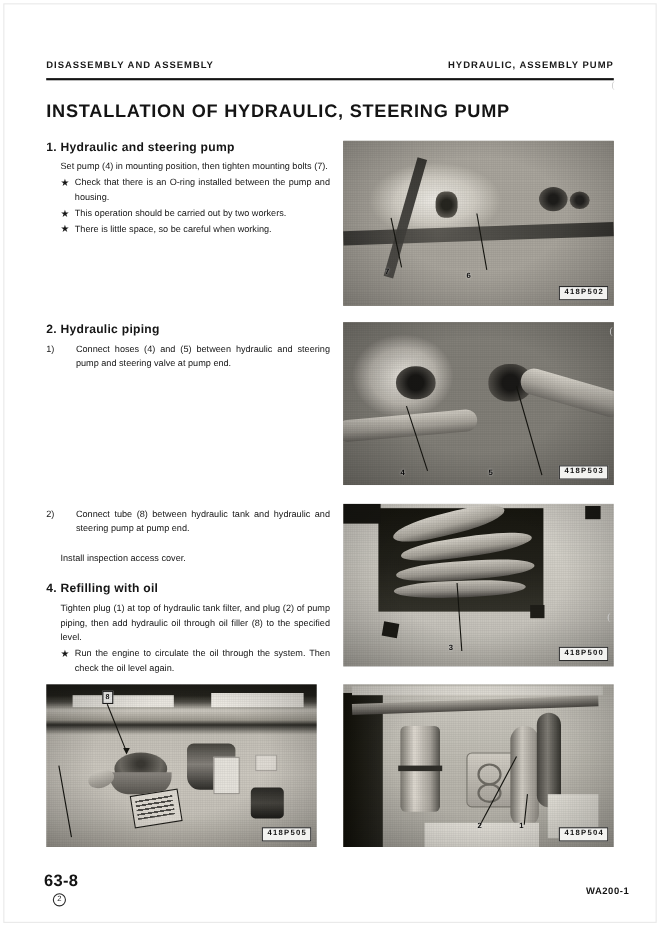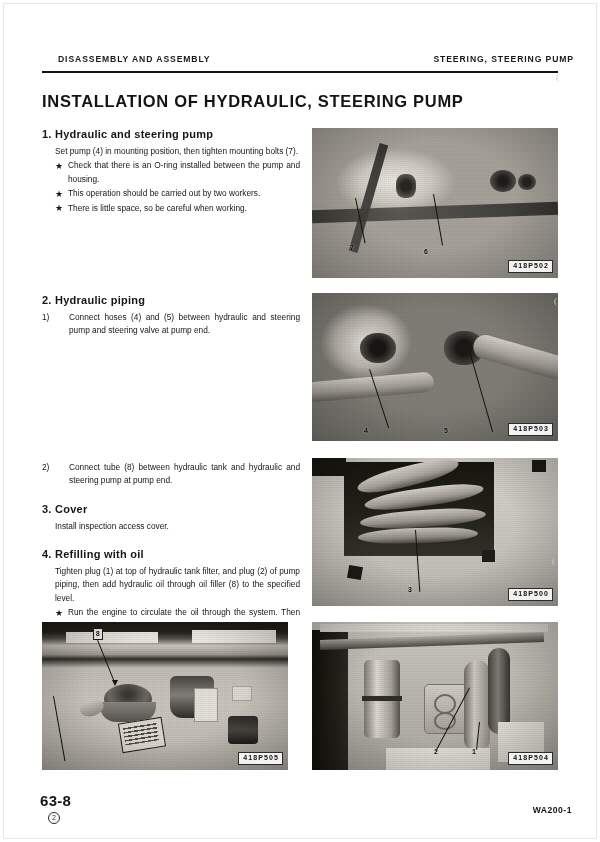--- a/index.html
+++ b/index.html
@@ -27,21 +27,20 @@
   }
 
   
   .hdr {
     position: absolute;
     left: 42px; top: 54px;
     width: 516px;
     display: flex;
     justify-content: space-between;
     align-items: flex-end;
-    margin-left: 16px;
   }
   .hdr-left, .hdr-right {
     font-size: 8.6px;
     font-weight: bold;
     letter-spacing: 0.9px;
     color: #1a1a1a;
     white-space: nowrap;
   }
   .hdr-rule {
     position: absolute;
@@ -230,21 +229,21 @@
     user-select: none;
   }
 </style>
 </head>
 <body>
 
 <div class="page-frame"></div>
 
 <div class="hdr">
   <div class="hdr-left">DISASSEMBLY AND ASSEMBLY</div>
-  <div class="hdr-right">STEERING, STEERING PUMP</div>
+  <div class="hdr-right">HYDRAULIC, ASSEMBLY PUMP</div>
 </div>
 <div class="hdr-rule"></div>
 
 <div class="title">INSTALLATION OF HYDRAULIC, STEERING PUMP</div>
 
 <div class="txtcol blk-1">
   <div class="step-head">1. Hydraulic and steering pump</div>
   <div class="step-body">Set pump (4) in mounting position, then tighten mounting bolts (7).</div>
   <div class="note">
     <span class="star">★</span>
@@ -269,21 +268,20 @@
 </div>
 
 <div class="txtcol blk-3">
   <div class="sub-item">
     <span class="num">2)</span>
     <span class="sub-txt">Connect tube (8) between hydraulic tank and hydraulic and steering pump at pump end.</span>
   </div>
 
   <div class="gap-md"></div>
 
-  <div class="step-head">3. Cover</div>
   <div class="step-body">Install inspection access cover.</div>
 
   <div class="gap-md"></div>
 
   <div class="step-head">4. Refilling with oil</div>
   <div class="step-body">Tighten plug (1) at top of hydraulic tank filter, and plug (2) of pump piping, then add hydraulic oil through oil filler (8) to the specified level.</div>
   <div class="note">
     <span class="star">★</span>
     <span>Run the engine to circulate the oil through the system. Then check the oil level again.</span>
   </div>

